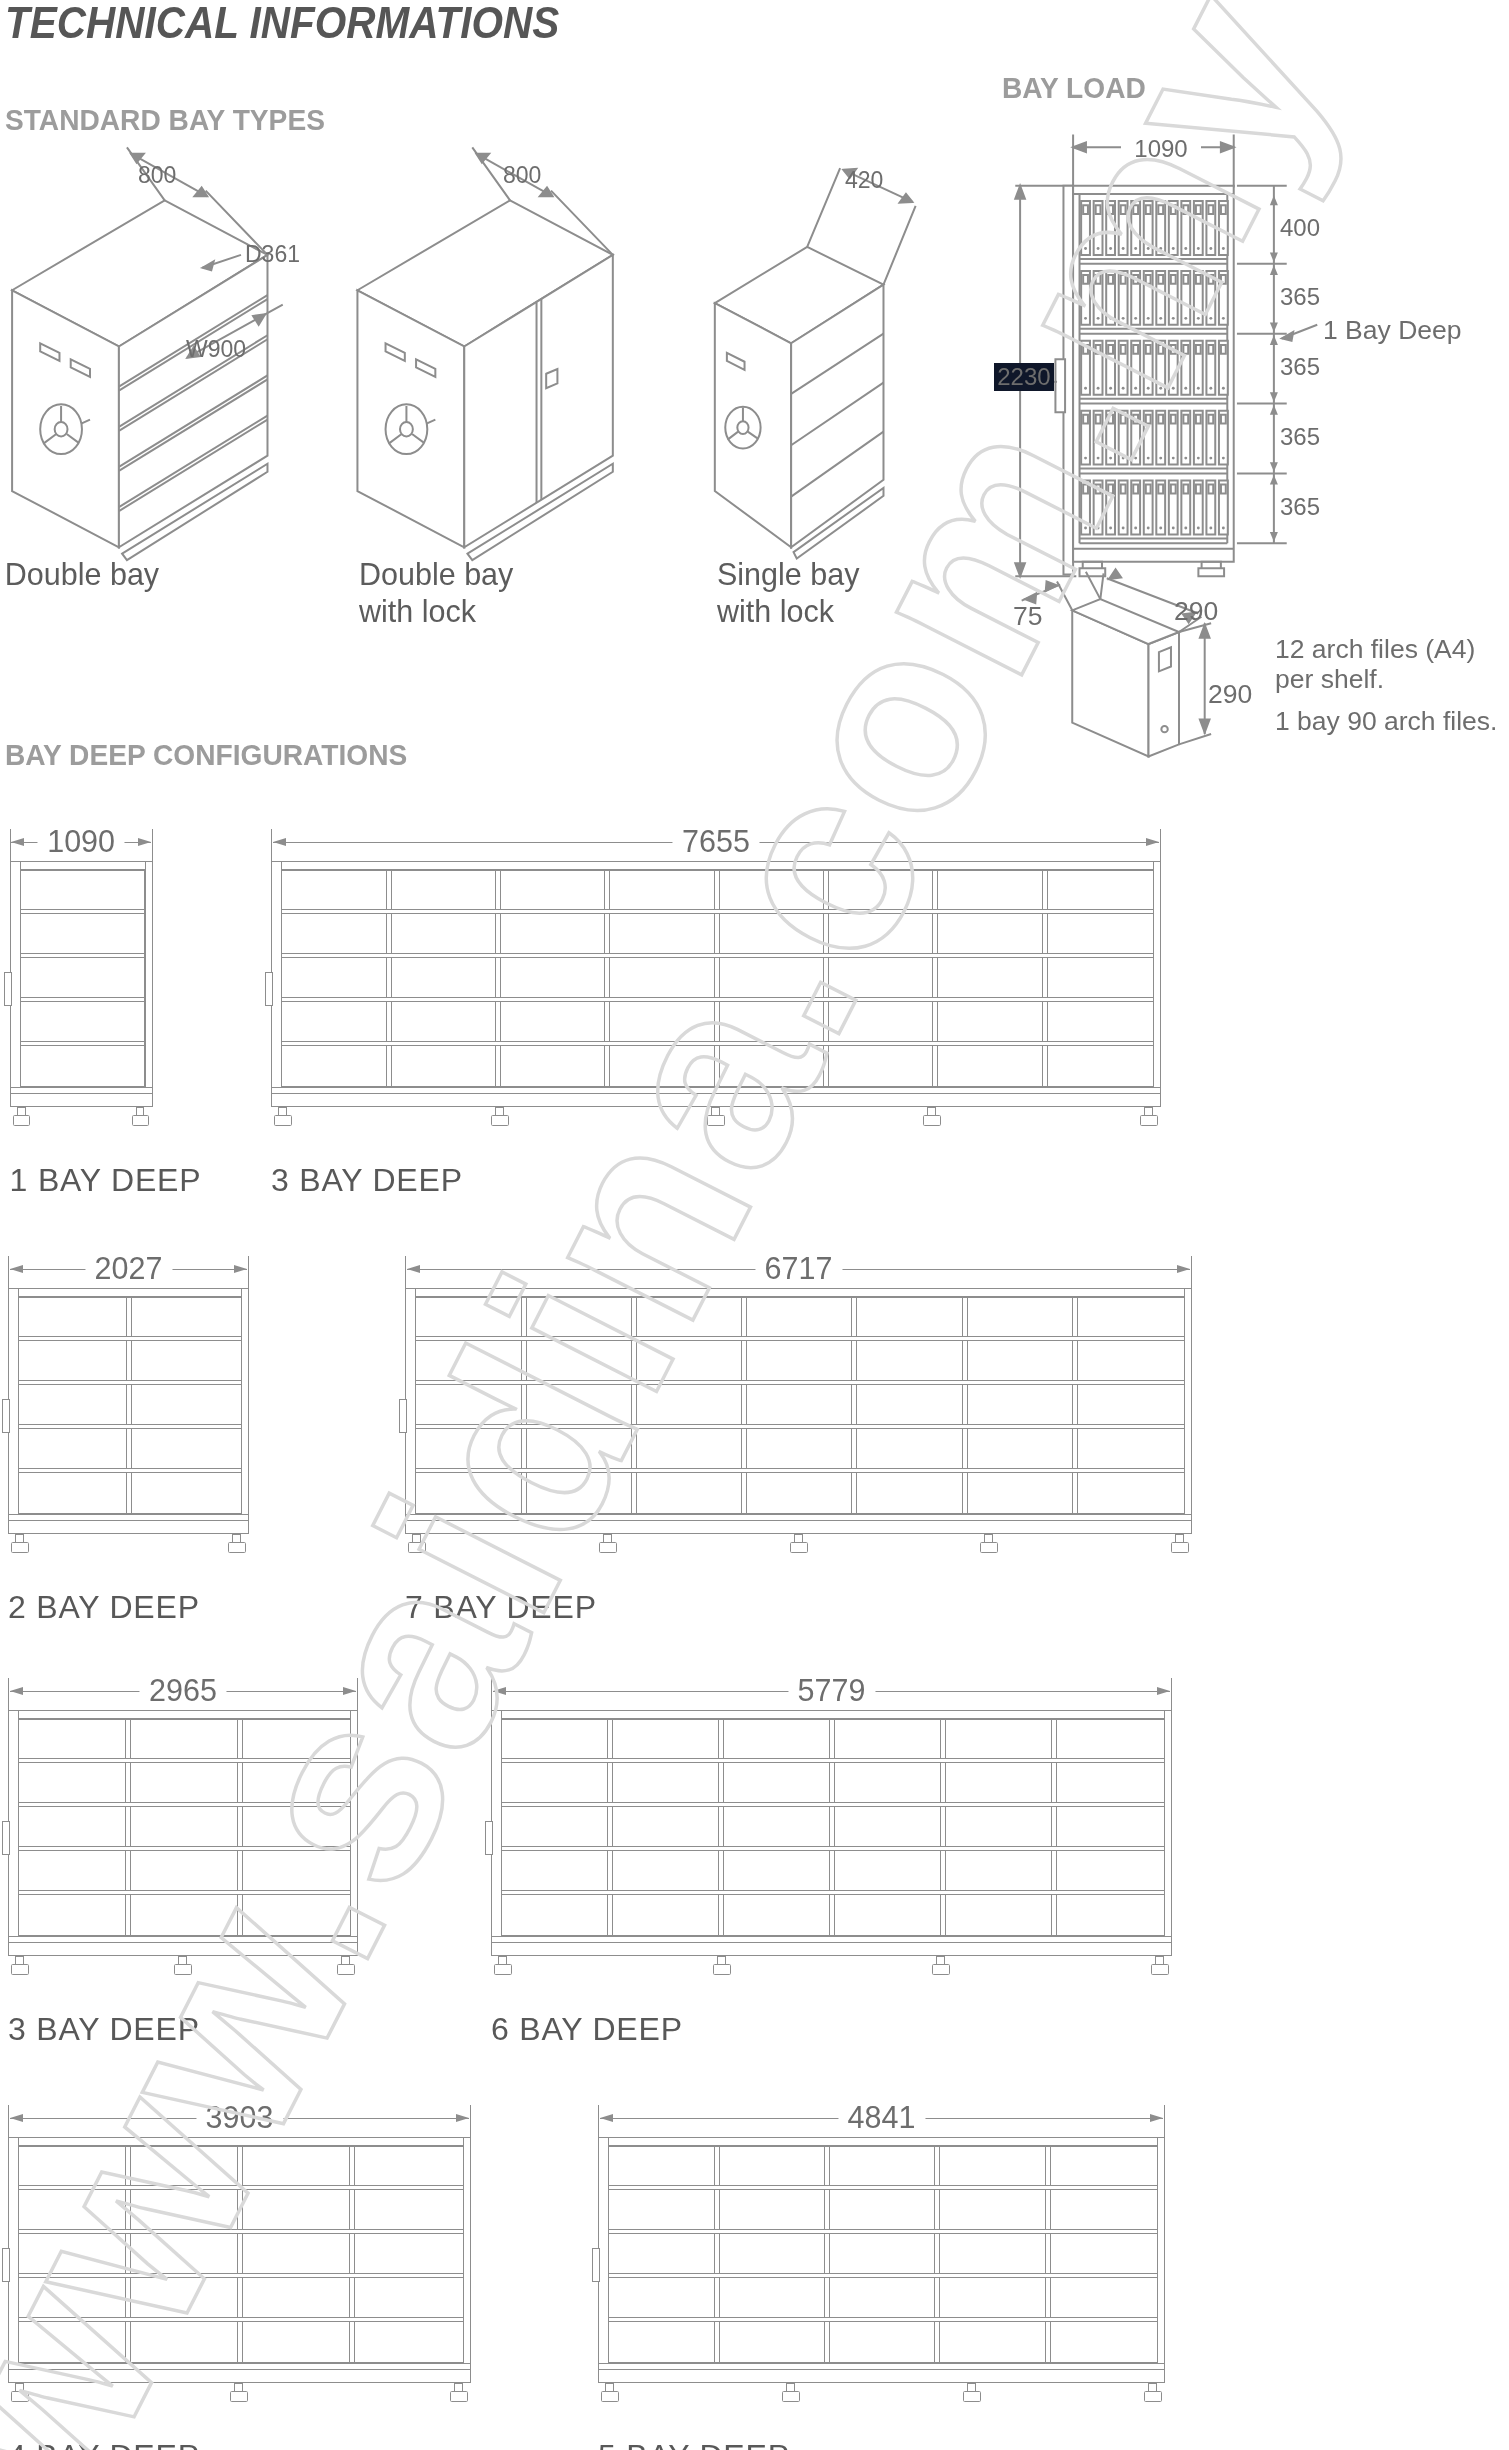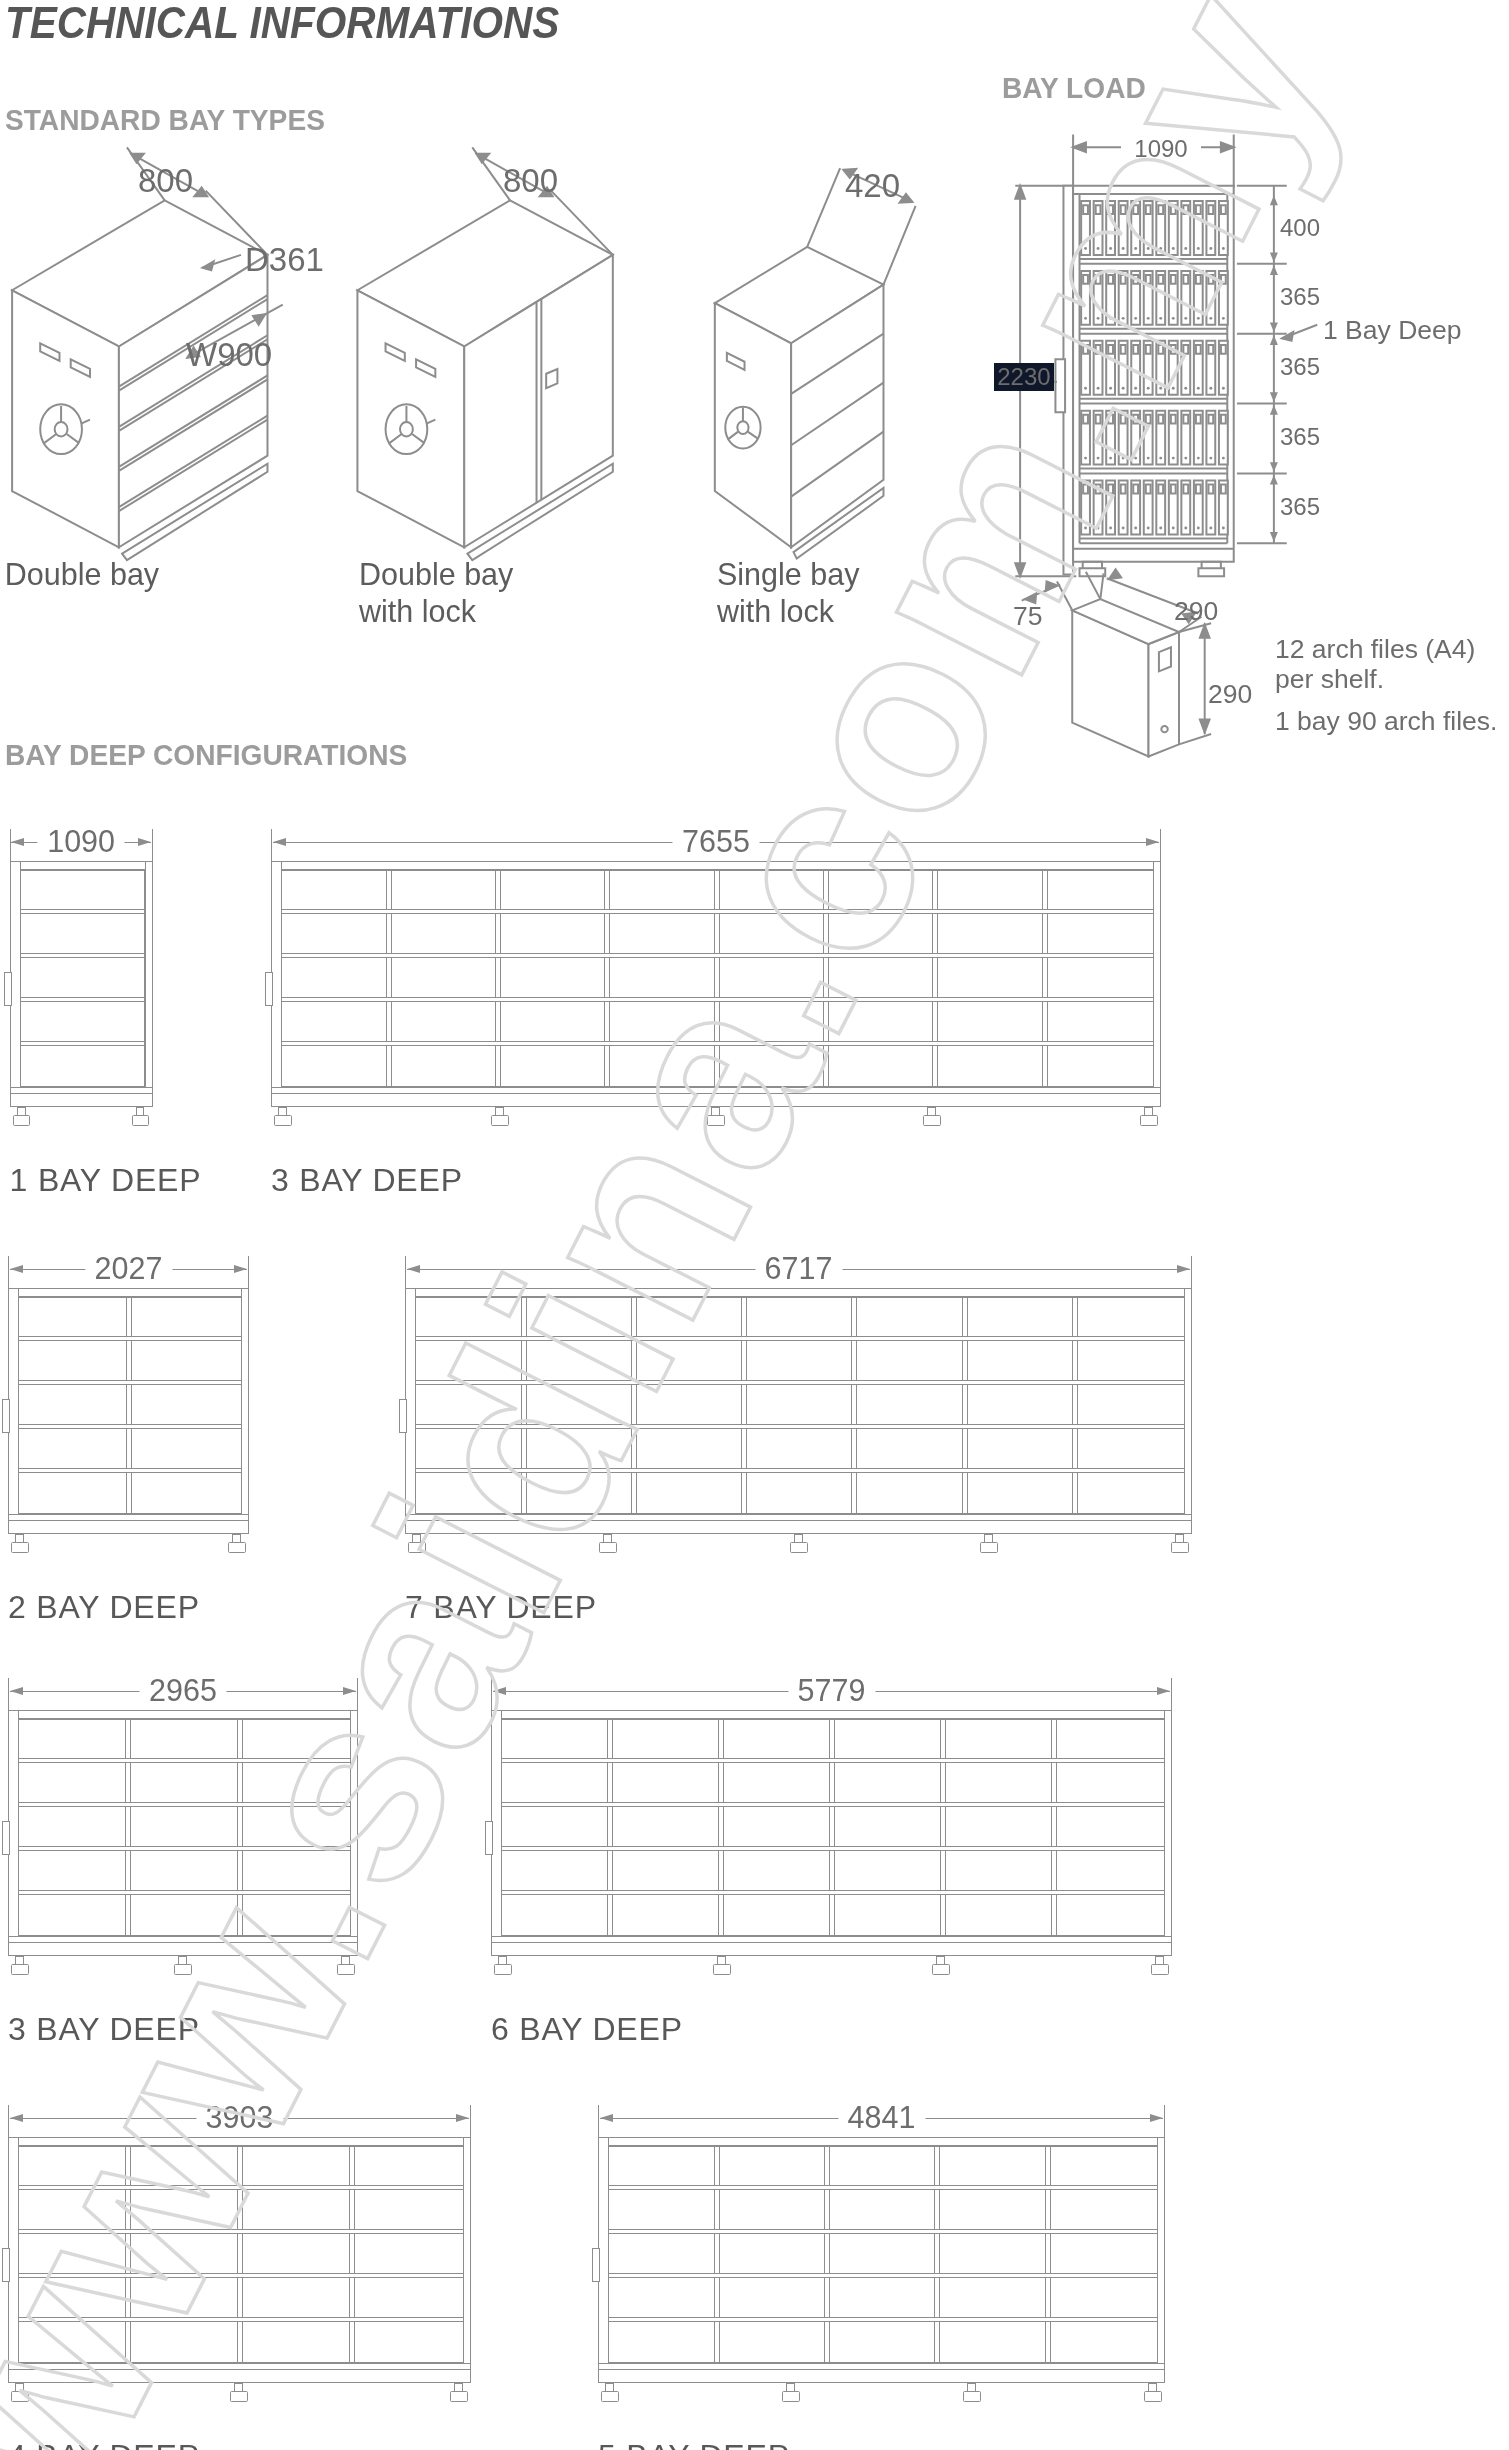--- a/index.html
+++ b/index.html
@@ -4,21 +4,21 @@
 <style>
   html,body{margin:0;padding:0;background:#fff;}
   #page{position:relative;width:1510px;height:2450px;background:#fff;overflow:hidden;
         font-family:"Liberation Sans", sans-serif;}
   .abs{position:absolute;}
   .title{font-size:45px;font-style:italic;font-weight:bold;color:#565656;letter-spacing:0;
          transform:scaleX(.9);transform-origin:left top;white-space:nowrap;}
   .heading{font-size:29px;font-weight:bold;color:#9c9c9c;letter-spacing:0;transform:scaleX(.97);
            transform-origin:left top;white-space:nowrap;}
   .caption{font-size:30.5px;color:#5c5c5c;line-height:37px;white-space:nowrap;}
-  .dimtext{font-size:33px;color:#6d6d6d;white-space:nowrap;}
+  .dimtext{font-size:23px;color:#6d6d6d;white-space:nowrap;}
   .dimtext.small{font-size:24px;}
   .dimtext.med{font-size:26.5px;}
   .note{font-size:26.5px;color:#6d6d6d;white-space:nowrap;}
   svg{position:absolute;overflow:visible;}
   svg *{vector-effect:non-scaling-stroke;}
   
   .bay-config{position:absolute;height:377px;}
   .bay-config .dim{position:absolute;left:0;right:0;top:0;height:37px;}
   .bay-config .dimline{position:absolute;left:1.6px;right:1.6px;top:16px;border-top:1.6px solid #8d8d8d;}
   .bay-config .tick{position:absolute;top:3.2px;height:35px;border-left:1.6px solid #8d8d8d;}

